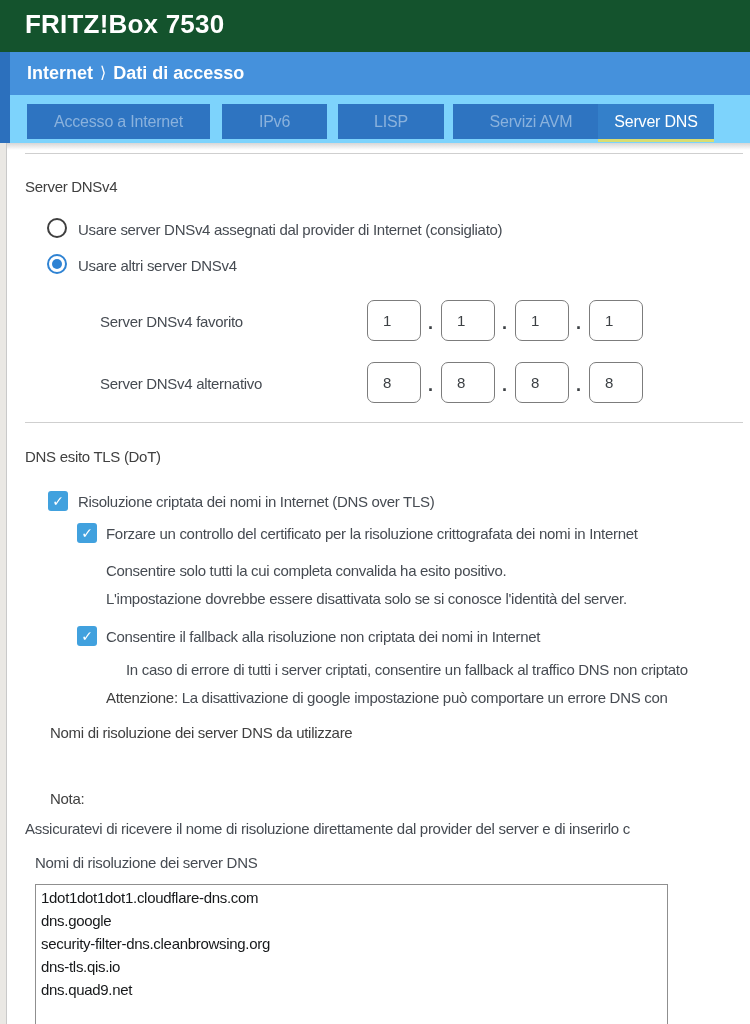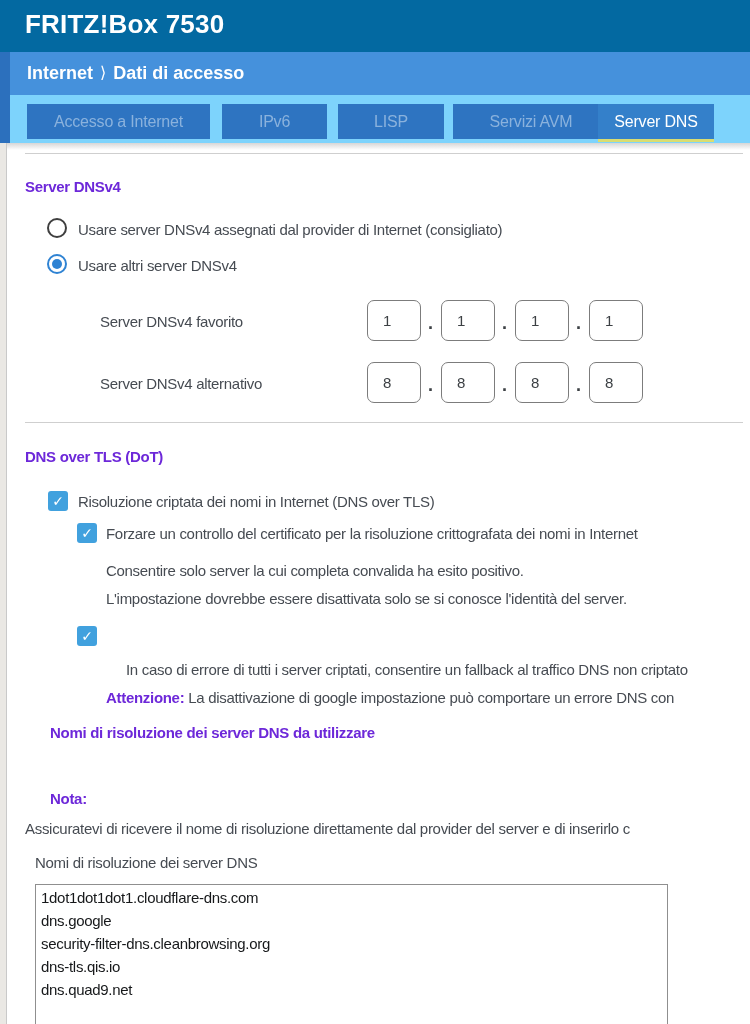--- a/index.html
+++ b/index.html
@@ -1,20 +1,20 @@
 <!DOCTYPE html>
 <html><head>
 <meta charset="utf-8">
 <style>
   html,body{margin:0;padding:0;background:#fff;}
   .page{position:relative;width:750px;height:1024px;overflow:hidden;background:#fff;
         font-family:"Liberation Sans","DejaVu Sans",sans-serif;color:#464b52;}
 
   
-  .hdr{position:absolute;left:0;top:0;width:750px;height:52px;background:#0369a1;}
+  .hdr{position:absolute;left:0;top:0;width:750px;height:52px;background:#14532d;}
   .hdr-title{position:absolute;left:25px;top:9px;font-size:26px;font-weight:700;color:#fff;letter-spacing:.2px;white-space:nowrap;}
   .leftblue{position:absolute;left:0;top:52px;width:10px;height:91px;background:#2c70bd;}
 
   
   .bbar{position:absolute;left:10px;top:52px;width:740px;height:43px;background:#4591dc;}
   .bbar-in{line-height:43px;padding-left:17px;color:#fff;font-size:18px;font-weight:700;white-space:nowrap;}
   .chev{display:inline-block;margin:0 7px;font-weight:400;font-size:16px;position:relative;top:-1px;}
 
   
   .tabbar{position:absolute;left:10px;top:95px;width:740px;height:48px;background:#7dd3fc;}
@@ -25,21 +25,21 @@
   .t1{left:17px;width:183px;} .t2{left:212px;width:105px;} .t3{left:328px;width:106px;}
   .t4{left:443px;width:156px;} .t5{left:588px;width:116px;}
 
   
   .shadow{position:absolute;left:6px;top:143px;width:744px;height:7px;background:linear-gradient(#d6d6d6,#ffffff);}
   .gutter{position:absolute;left:0;top:143px;width:6px;height:881px;background:#eae8e4;border-right:1px solid #c9c9c9;}
   .divider{position:absolute;left:25px;width:718px;height:0;border-top:1px solid #cfcfcf;}
 
   
   .t{position:absolute;white-space:nowrap;font-size:15px;line-height:20px;letter-spacing:-.3px;color:#464b52;}
-  .b{font-weight:700;color:#6d28d9;}
+  .b{font-weight:400;color:#404040;}
 
   
   .radio{position:absolute;width:20px;height:20px;box-sizing:border-box;border:2px solid #3f3f3f;border-radius:50%;background:#fff;}
   .radio.checked{border-color:#2f83d3;}
   .radio .dot{position:absolute;left:3px;top:3px;width:10px;height:10px;border-radius:50%;background:#2f83d3;}
 
   
   .cb{position:absolute;width:20px;height:20px;background:#41a1de;border-radius:3px;}
   .cb .mk{position:absolute;left:0;top:0;width:20px;height:20px;line-height:20px;text-align:center;color:#fff;font-size:14px;font-weight:700;}
 
@@ -105,38 +105,39 @@
   <input class="octet" style="left: 367px; top: 362px;" value="8">
   <div class="odot" style="left:428px;top:375px;">.</div>
   <input class="octet" style="left: 441px; top: 362px;" value="8">
   <div class="odot" style="left:502px;top:375px;">.</div>
   <input class="octet" style="left: 515px; top: 362px;" value="8">
   <div class="odot" style="left:576px;top:375px;">.</div>
   <input class="octet" style="left: 589px; top: 362px;" value="8">
 
   <div class="divider" style="top:422px;"></div>
 
-  <div class="t b" style="left:25px;top:447px;">DNS over TLS (DoT)</div>
+  <div class="t b" style="left:25px;top:447px;">DNS esito TLS (DoT)</div>
 
   <div class="cb" style="left:48px;top:491px;">
     <span class="mk">✓</span>
   </div>
   <div class="t" style="left:78px;top:492px;">Risoluzione criptata dei nomi in Internet (DNS over TLS)</div>
 
   <div class="cb" style="left:77px;top:523px;">
     <span class="mk">✓</span>
   </div>
   <div class="t" style="left:106px;top:524px;text-align:center;">Forzare un controllo del certificato per la risoluzione crittografata dei nomi in Internet</div>
 
-  <div class="t" style="left:106px;top:561px;">Consentire solo server la cui completa convalida ha esito positivo.</div>
+  <div class="t" style="left:106px;top:561px;">Consentire solo tutti la cui completa convalida ha esito positivo.</div>
   <div class="t" style="left:106px;top:589px;">L'impostazione dovrebbe essere disattivata solo se si conosce l'identità del server.</div>
 
   <div class="cb" style="left:77px;top:626px;">
     <span class="mk">✓</span>
   </div>
+  <div class="t" style="left:106px;top:627px;">Consentire il fallback alla risoluzione non criptata dei nomi in Internet</div>
 
   <div class="t" style="left:106px;top:660px;margin-left:20px;">In caso di errore di tutti i server criptati, consentire un fallback al traffico DNS non criptato</div>
   <div class="t" style="left:106px;top:688px;"><span class="b">Attenzione:</span> <span>La disattivazione di google impostazione può comportare un errore DNS con</span></div>
 
   <div class="t b" style="left:50px;top:723px;">Nomi di risoluzione dei server DNS da utilizzare</div>
 
   <div class="t b" style="left:50px;top:789px;">Nota:</div>
   <div class="t" style="left:25px;top:819px;">Assicuratevi di ricevere il nome di risoluzione direttamente dal provider del server e di inserirlo c</div>
 
   <div class="t" style="left:35px;top:853px;">Nomi di risoluzione dei server DNS</div>

